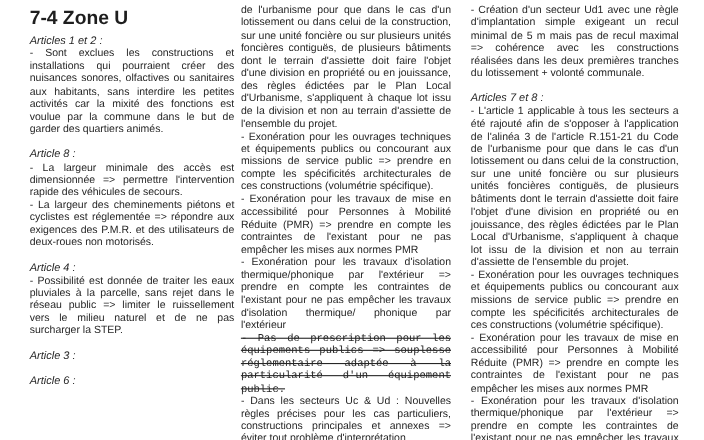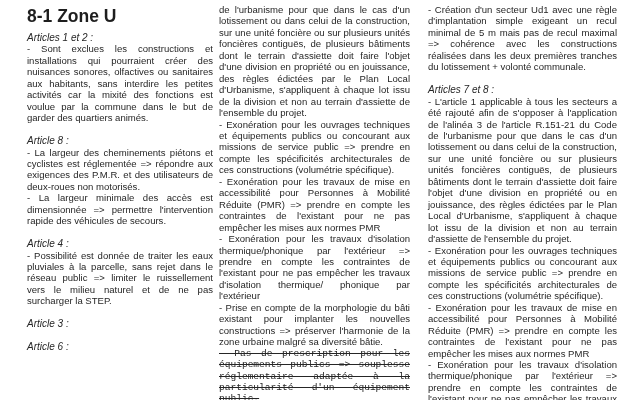--- a/index.html
+++ b/index.html
@@ -12,31 +12,31 @@
   .title { font-size: 17.5px; font-weight: bold; line-height: 20px; margin: 6px 0 6px 0; color: #1e1e1e; }
   .heading { font-weight: normal; font-style: italic; font-size: 10px; margin: 0; }
   .para { margin: 0; }
   .section { margin-bottom: 11.45px; }
   .strike { text-decoration: line-through; font-family: Liberation Mono, monospace; }
 </style>
 </head>
 <body>
 
 <div class="col" id="col1">
-  <h1 class="title">8-1 Zone U</h1>
+  <h1 class="title">7-4 Zone U</h1>
 
   <div class="section">
     <p class="heading">Articles 1 et 2 :</p>
     <p class="para">- Sont exclues les constructions et installations qui pourraient créer des nuisances sonores, olfactives ou sanitaires aux habitants, sans interdire les petites activités car la mixité des fonctions est voulue par la commune dans le but de garder des quartiers animés.</p>
   </div>
 
   <div class="section">
     <p class="heading">Article 8 :</p>
+    <p class="para">- La largeur minimale des accès est dimensionnée =&gt; permettre l'intervention rapide des véhicules de secours.</p>
     <p class="para">- La largeur des cheminements piétons et cyclistes est réglementée =&gt; répondre aux exigences des P.M.R. et des utilisateurs de deux-roues non motorisés.</p>
-    <p class="para">- La largeur minimale des accès est dimensionnée =&gt; permettre l'intervention rapide des véhicules de secours.</p>
   </div>
 
   <div class="section">
     <p class="heading">Article 4 :</p>
     <p class="para">- Possibilité est donnée de traiter les eaux pluviales à la parcelle, sans rejet dans le réseau public =&gt; limiter le ruissellement vers le milieu naturel et de ne pas surcharger la STEP.</p>
   </div>
 
   <div class="section">
     <p class="heading">Article 3 :</p>
   </div>
@@ -45,21 +45,20 @@
     <p class="heading">Article 6 :</p>
 
   </div>
 </div>
 
 <div class="col" id="col2">
   <p class="para">de l'urbanisme pour que dans le cas d'un lotissement ou dans celui de la construction, sur une unité foncière ou sur plusieurs unités foncières contiguës, de plusieurs bâtiments dont le terrain d'assiette doit faire l'objet d'une division en propriété ou en jouissance, des règles édictées par le Plan Local d'Urbanisme, s'appliquent à chaque lot issu de la division et non au terrain d'assiette de l'ensemble du projet.</p>
   <p class="para">- Exonération pour les ouvrages techniques et équipements publics ou concourant aux missions de service public =&gt; prendre en compte les spécificités architecturales de ces constructions (volumétrie spécifique).</p>
   <p class="para">- Exonération pour les travaux de mise en accessibilité pour Personnes à Mobilité Réduite (PMR) =&gt; prendre en compte les contraintes de l'existant pour ne pas empêcher les mises aux normes PMR</p>
   <p class="para">- Exonération pour les travaux d'isolation thermique/phonique par l'extérieur =&gt; prendre en compte les contraintes de l'existant pour ne pas empêcher les travaux d'isolation thermique/ phonique par l'extérieur</p>
-  <p class="para">- Prise en compte de la morphologie du bâti existant pour implanter les nouvelles constructions =&gt; préserver l'harmonie de la zone urbaine malgré sa diversité bâtie.</p>
   <p class="para strike">- Pas de prescription pour les équipements publics =&gt; souplesse réglementaire adaptée à la particularité d'un équipement public.</p>
   <p class="para">- Dans les secteurs Uc &amp; Ud : Nouvelles règles précises pour les cas particuliers, constructions principales et annexes =&gt; éviter tout problème d'interprétation</p>
 </div>
 
 <div class="col" id="col3">
   <div class="section">
     <p class="para">- Création d'un secteur Ud1 avec une règle d'implantation simple exigeant un recul minimal de 5 m mais pas de recul maximal =&gt; cohérence avec les constructions réalisées dans les deux premières tranches du lotissement + volonté communale.</p>
   </div>
   <div class="section">
     <p class="heading">Articles 7 et 8 :</p>

